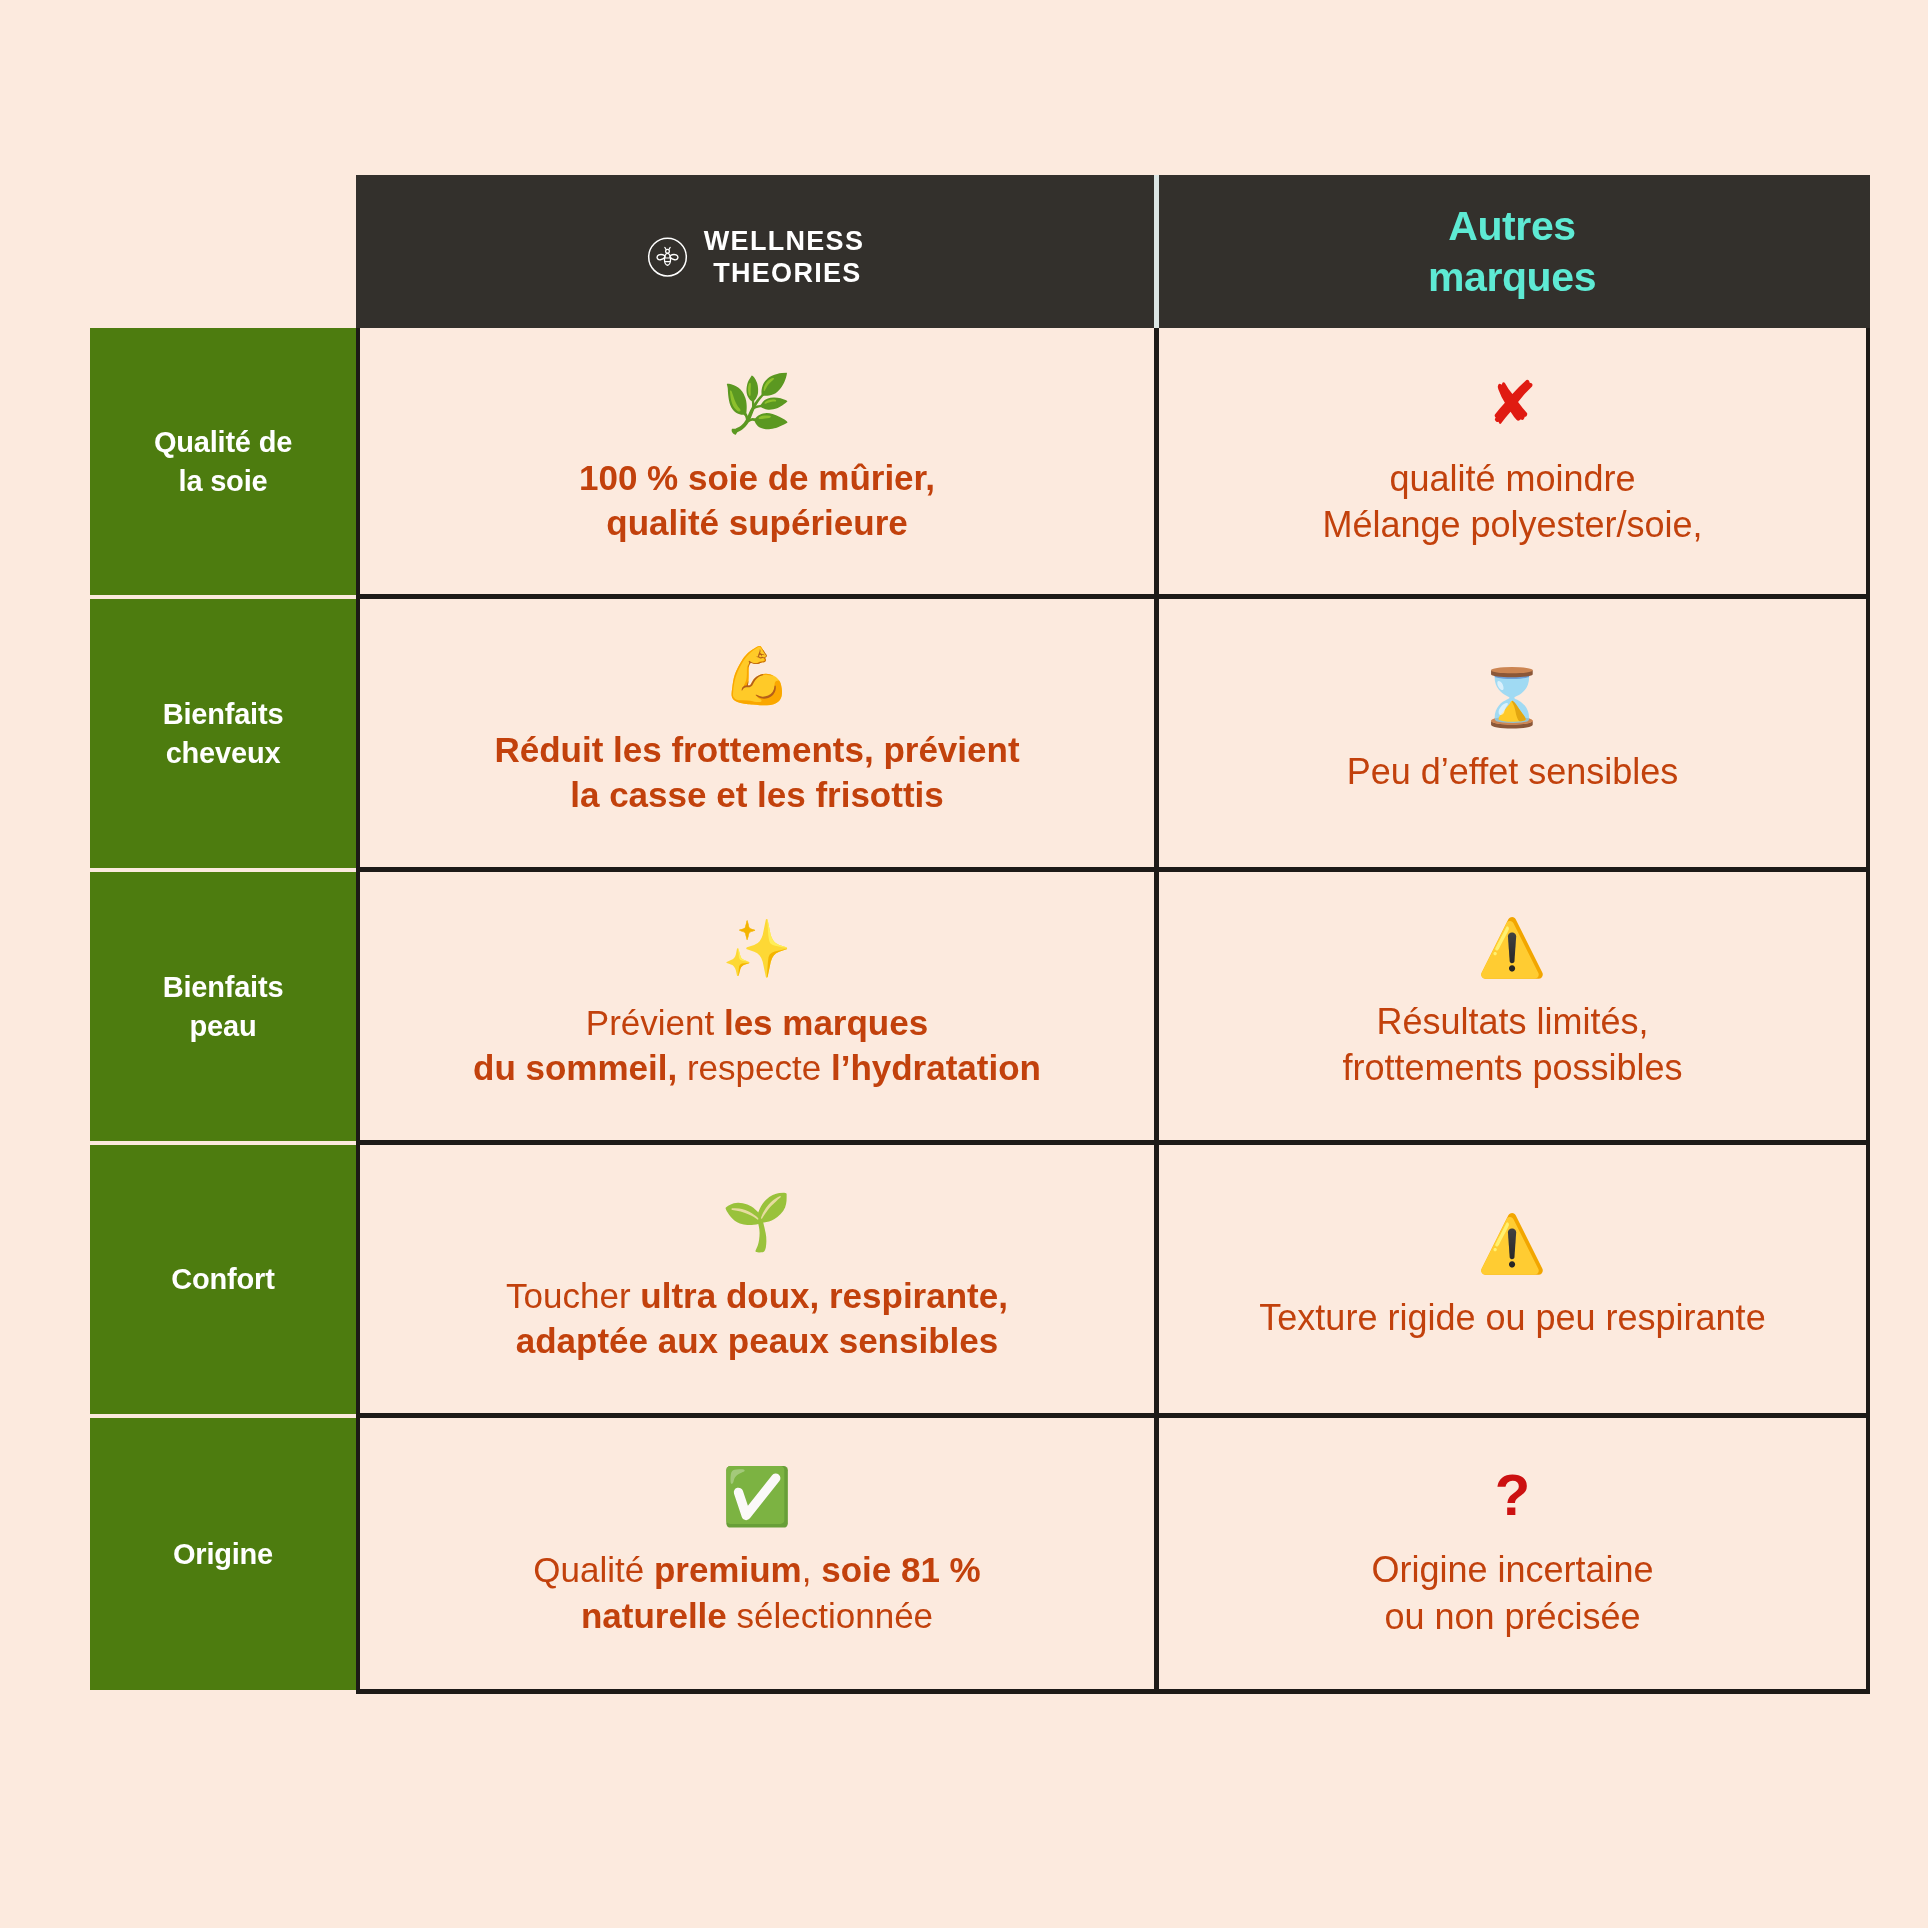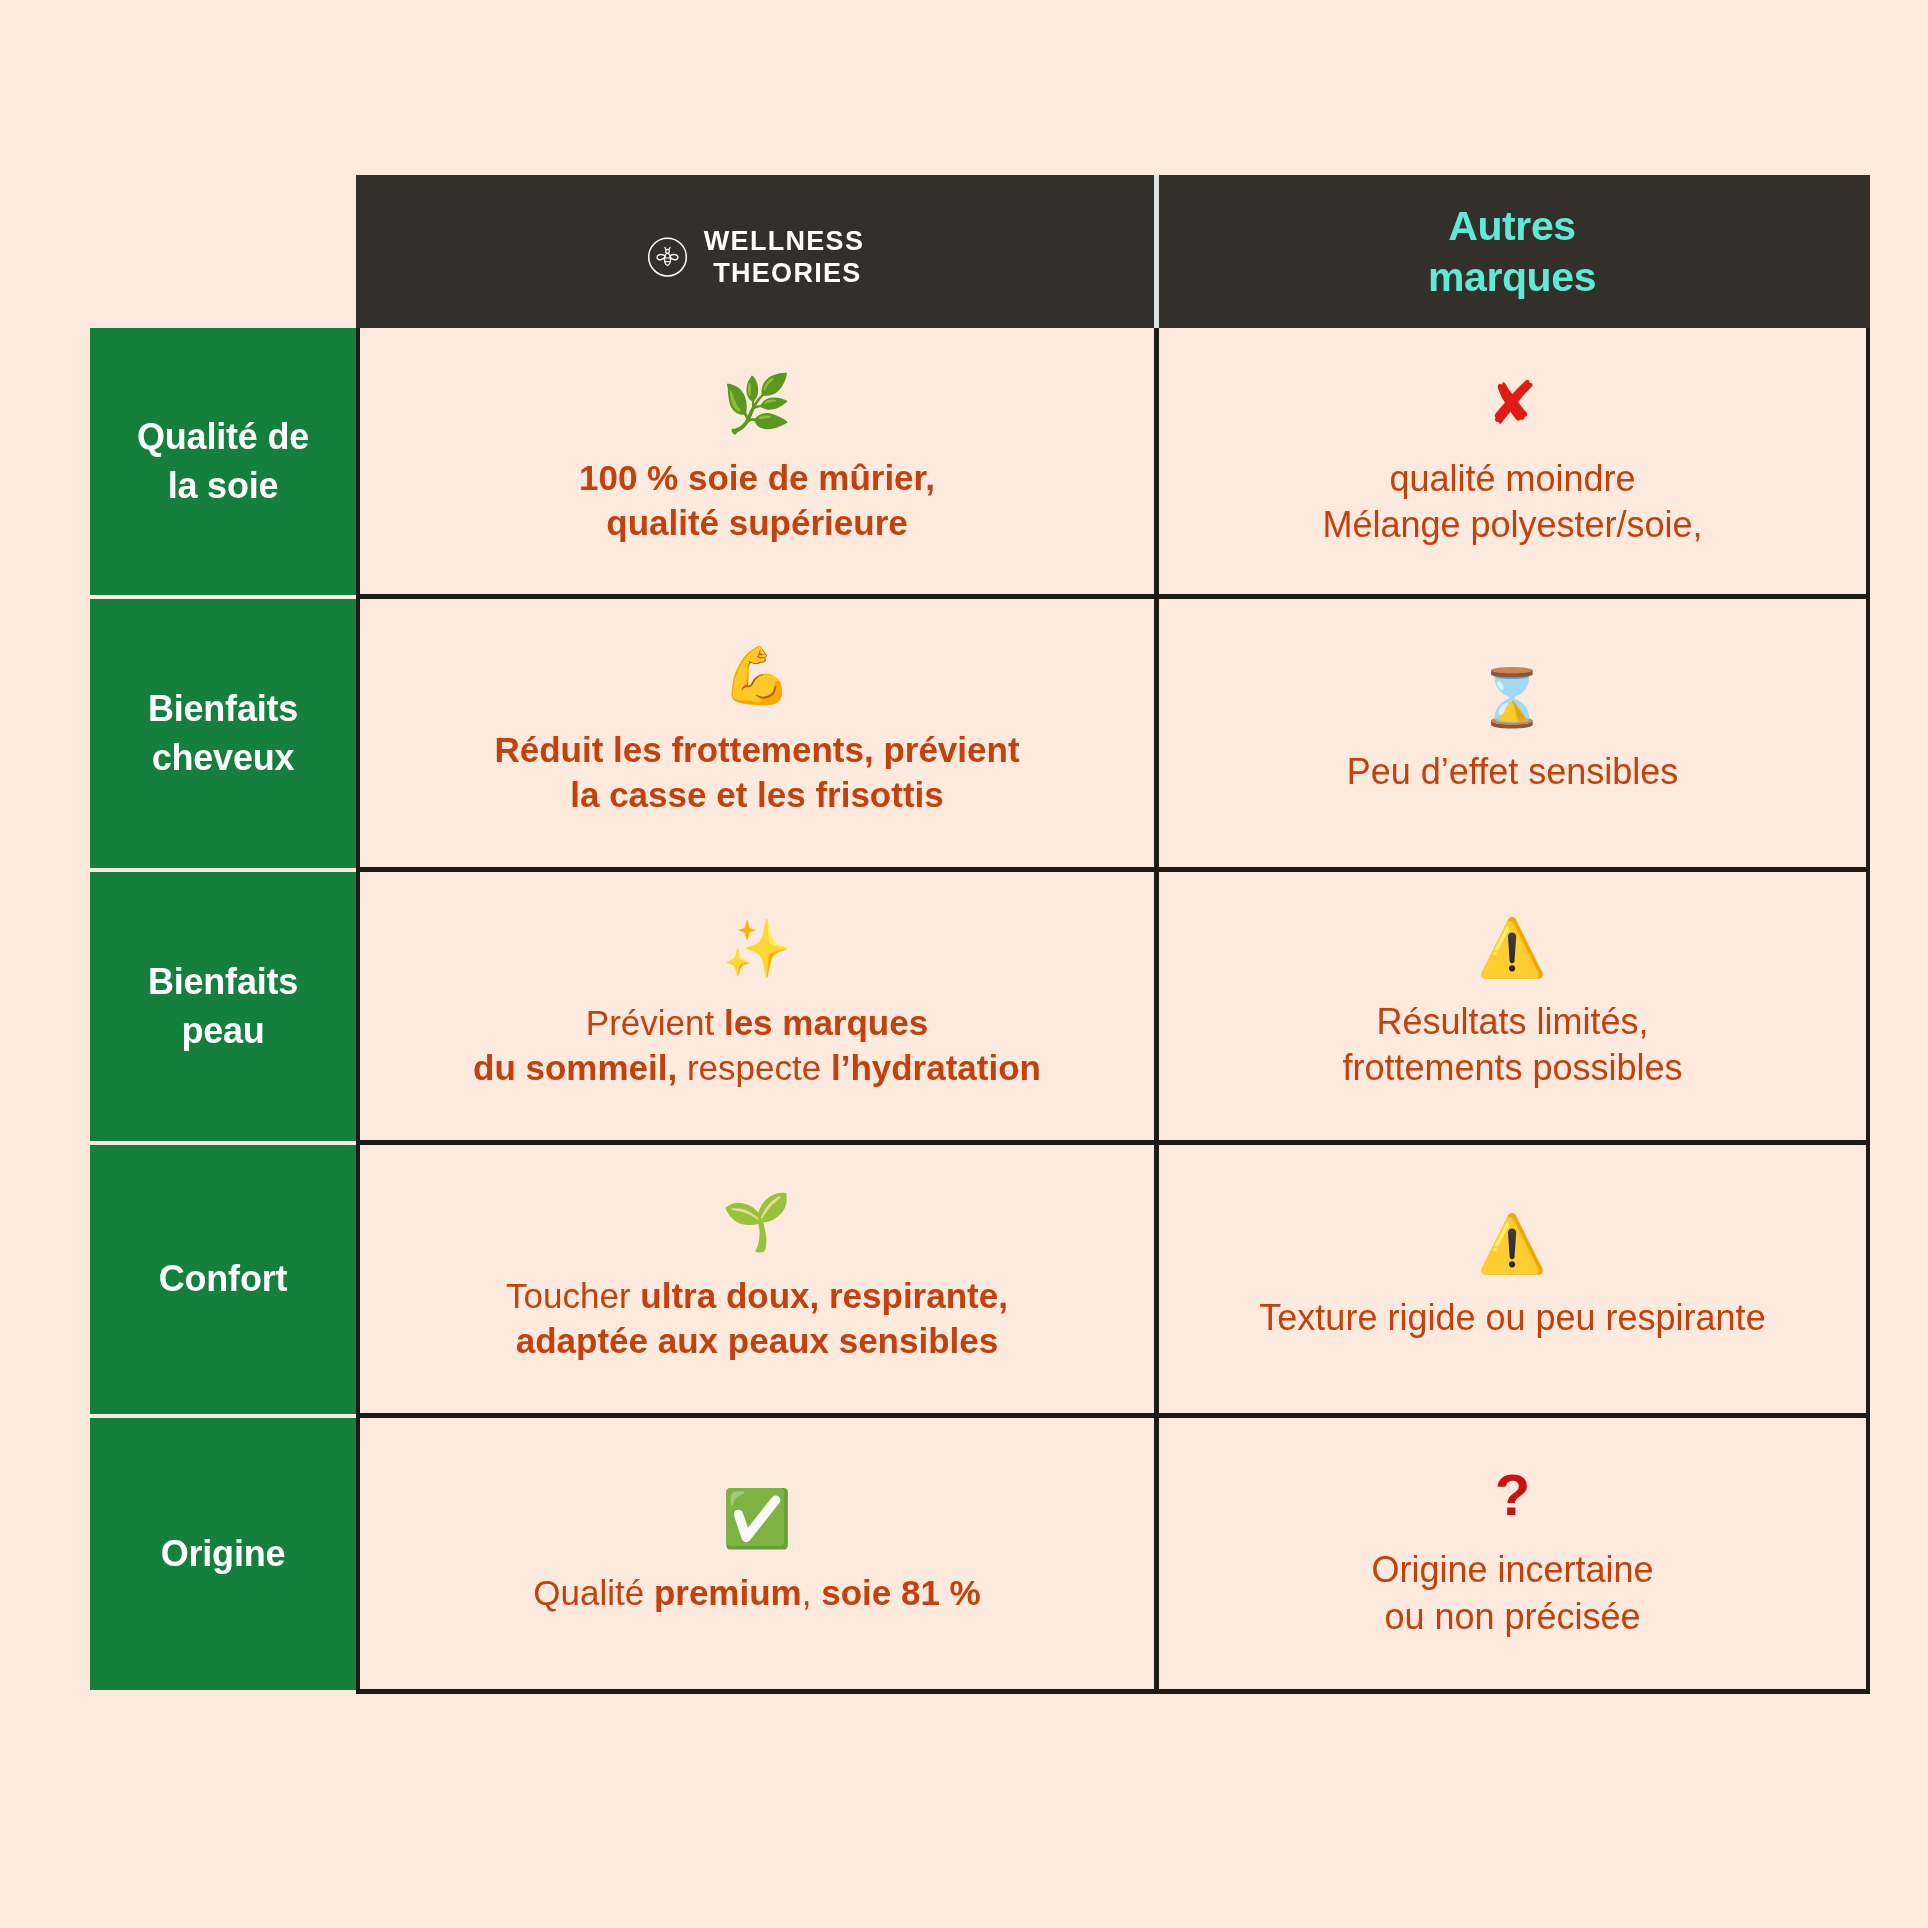--- a/index.html
+++ b/index.html
@@ -91,27 +91,27 @@
     font-size: 41px;
     font-weight: 700;
     line-height: 1.24;
     text-align: center;
     letter-spacing: -0.4px;
   }
   .hdr-other span { display: block; }
 
   
   .rowlabel {
-    background: #15803d;
+    background: #4d7c0f;
     color: #ffffff;
     display: flex;
     align-items: center;
     justify-content: center;
     text-align: center;
-    font-size: 36px;
+    font-size: 29px;
     font-weight: 700;
     line-height: 1.34;
     letter-spacing: -0.2px;
     border-bottom: 4.7px solid #fceade;
   }
   .rowlabel:last-of-type { border-bottom: none; }
   .rowlabel span { display: block; }
 
   
   .cell {
@@ -301,20 +301,23 @@
         <div>
           <span>Origine</span>
         </div>
       </div>
       <div class="cell cell-ours row-last">
         <div class="icon">✅</div>
         <div class="txt">
           <div>
             <span class="reg">Qualité </span><b>premium</b><span class="reg">, </span><b>soie 81 %</b>
           </div>
+          <div>
+            <b>naturelle</b><span class="reg"> sélectionnée</span>
+          </div>
         </div>
       </div>
       <div class="cell cell-other row-last">
         <div class="icon icon-qmark">?</div>
         <div class="txt txt-other">
           <div>Origine incertaine</div>
           <div>ou non précisée</div>
         </div>
       </div>
 

